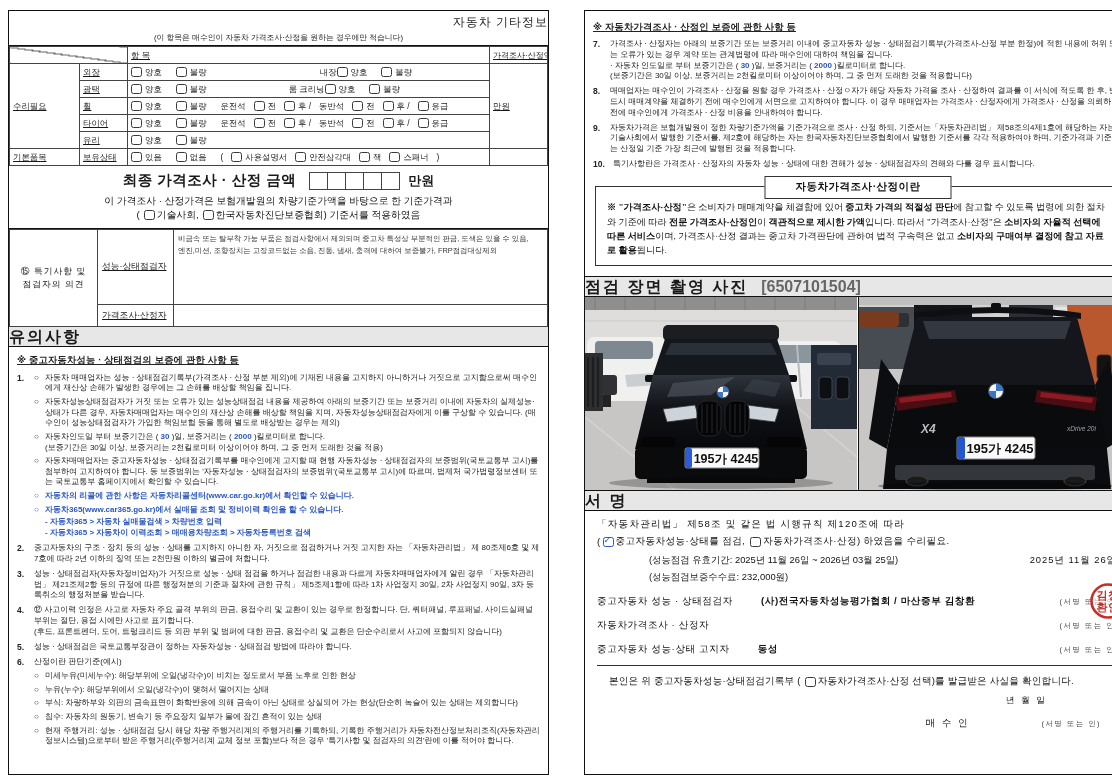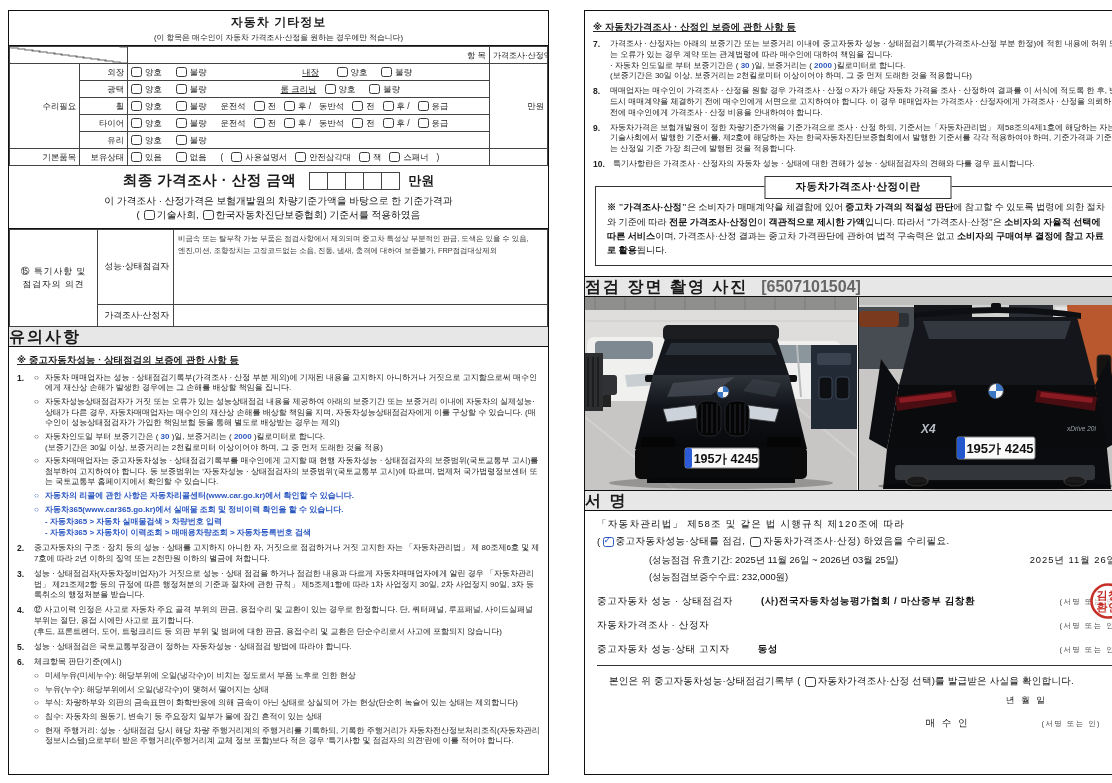--- a/index.html
+++ b/index.html
@@ -3,33 +3,33 @@
 <meta charset="utf-8">
 <style>
   html,body{margin:0;padding:0;}
   body{width:1112px;height:783px;background:#fff;font-family:"Liberation Sans","DejaVu Sans",sans-serif;color:#1a1a1a;position:relative;overflow:hidden;}
   .panel{position:absolute;top:10px;height:765px;border:1.6px solid #111;box-sizing:border-box;background:#fff;overflow:hidden;}
   .panel-left{left:8px;width:541px;}
   .panel-right{left:584px;width:548px;}
 
   
   .title-box{border-bottom:1.4px solid #111;text-align:center;padding:3px 0 2px;}
-  .title-box .t1{font-size:12px;font-weight:bold;letter-spacing:1px;}
+  .title-box .t1{font-size:12px;font-weight:normal;letter-spacing:1px;text-align:right;}
   .title-box .t2{font-size:7.8px;color:#222;margin-top:1px;}
   table.info{width:100%;border-collapse:collapse;font-size:8.4px;table-layout:fixed;}
   table.info td{border:1px solid #444;padding:0 3px;height:16px;vertical-align:middle;overflow:hidden;white-space:nowrap;}
   td.diag{background:linear-gradient(to top right,transparent calc(50% - 0.6px),#666 calc(50% - 0.6px),#666 calc(50% + 0.6px),transparent calc(50% + 0.6px));}
-  .tc{text-align:right;}
+  .tc{text-align:left;text-decoration:underline;}
   .cbrow{display:flex;align-items:center;}
   .cb{display:inline-block;width:9px;height:8px;border:1.1px solid #3a3a3a;border-radius:2.5px;background:#fff;margin-right:3px;flex:none;vertical-align:-1px;}
   .cb.checked{border-color:#2b57c0;position:relative;}
   .cb.checked::after{content:"✓";position:absolute;left:0px;top:-3px;color:#2b57c0;font-weight:bold;font-size:9px;}
   .gap1{width:14px;flex:none;}
   .gap2{width:8px;flex:none;}
-  .midlab{width:52px;text-align:center;flex:none;text-decoration:underline;}
+  .midlab{width:52px;text-align:right;flex:none;}
 
   
   .final{border-bottom:1.4px solid #111;text-align:center;padding:5px 0 6px;}
   .fp-line{display:flex;align-items:center;justify-content:center;}
   .fp-title{font-size:14.5px;font-weight:bold;letter-spacing:0.5px;}
   .digits{margin-left:14px;margin-right:8px;display:inline-flex;}
   .digit{display:inline-block;width:17px;height:16px;border:1px solid #444;margin-left:-1px;background:#fff;}
   .fp-unit{font-size:13px;font-weight:bold;}
   .fp-sub{font-size:9.8px;margin-top:4px;line-height:1.45;color:#111;}
   .fp-sub .cbline{display:inline-flex;align-items:center;}
@@ -368,21 +368,21 @@
     </div>
 
     <div class="nitem">
       <span class="nnum">5.</span>
       <span class="nbody">성능 · 상태점검은 국토교통부장관이 정하는 자동차성능 · 상태점검 방법에 따라야 합니다.</span>
     </div>
 
     <div class="nitem" style="margin-bottom:0">
       <span class="nnum">6.</span>
       <span class="nbody">
-        <span class="plainp" style="display:block">체크항목 판단기준(예시)</span>
+        <span class="plainp" style="display:block">산정이란 판단기준(예시)</span>
         <span class="bullet">
             <span class="bmark">○</span>
             <span class="btext">미세누유(미세누수): 해당부위에 오일(냉각수)이 비치는 정도로서 부품 노후로 인한 현상</span>
           </span>
         <span class="bullet">
             <span class="bmark">○</span>
             <span class="btext">누유(누수): 해당부위에서 오일(냉각수)이 맺혀서 떨어지는 상태</span>
           </span>
         <span class="bullet">
             <span class="bmark">○</span>

